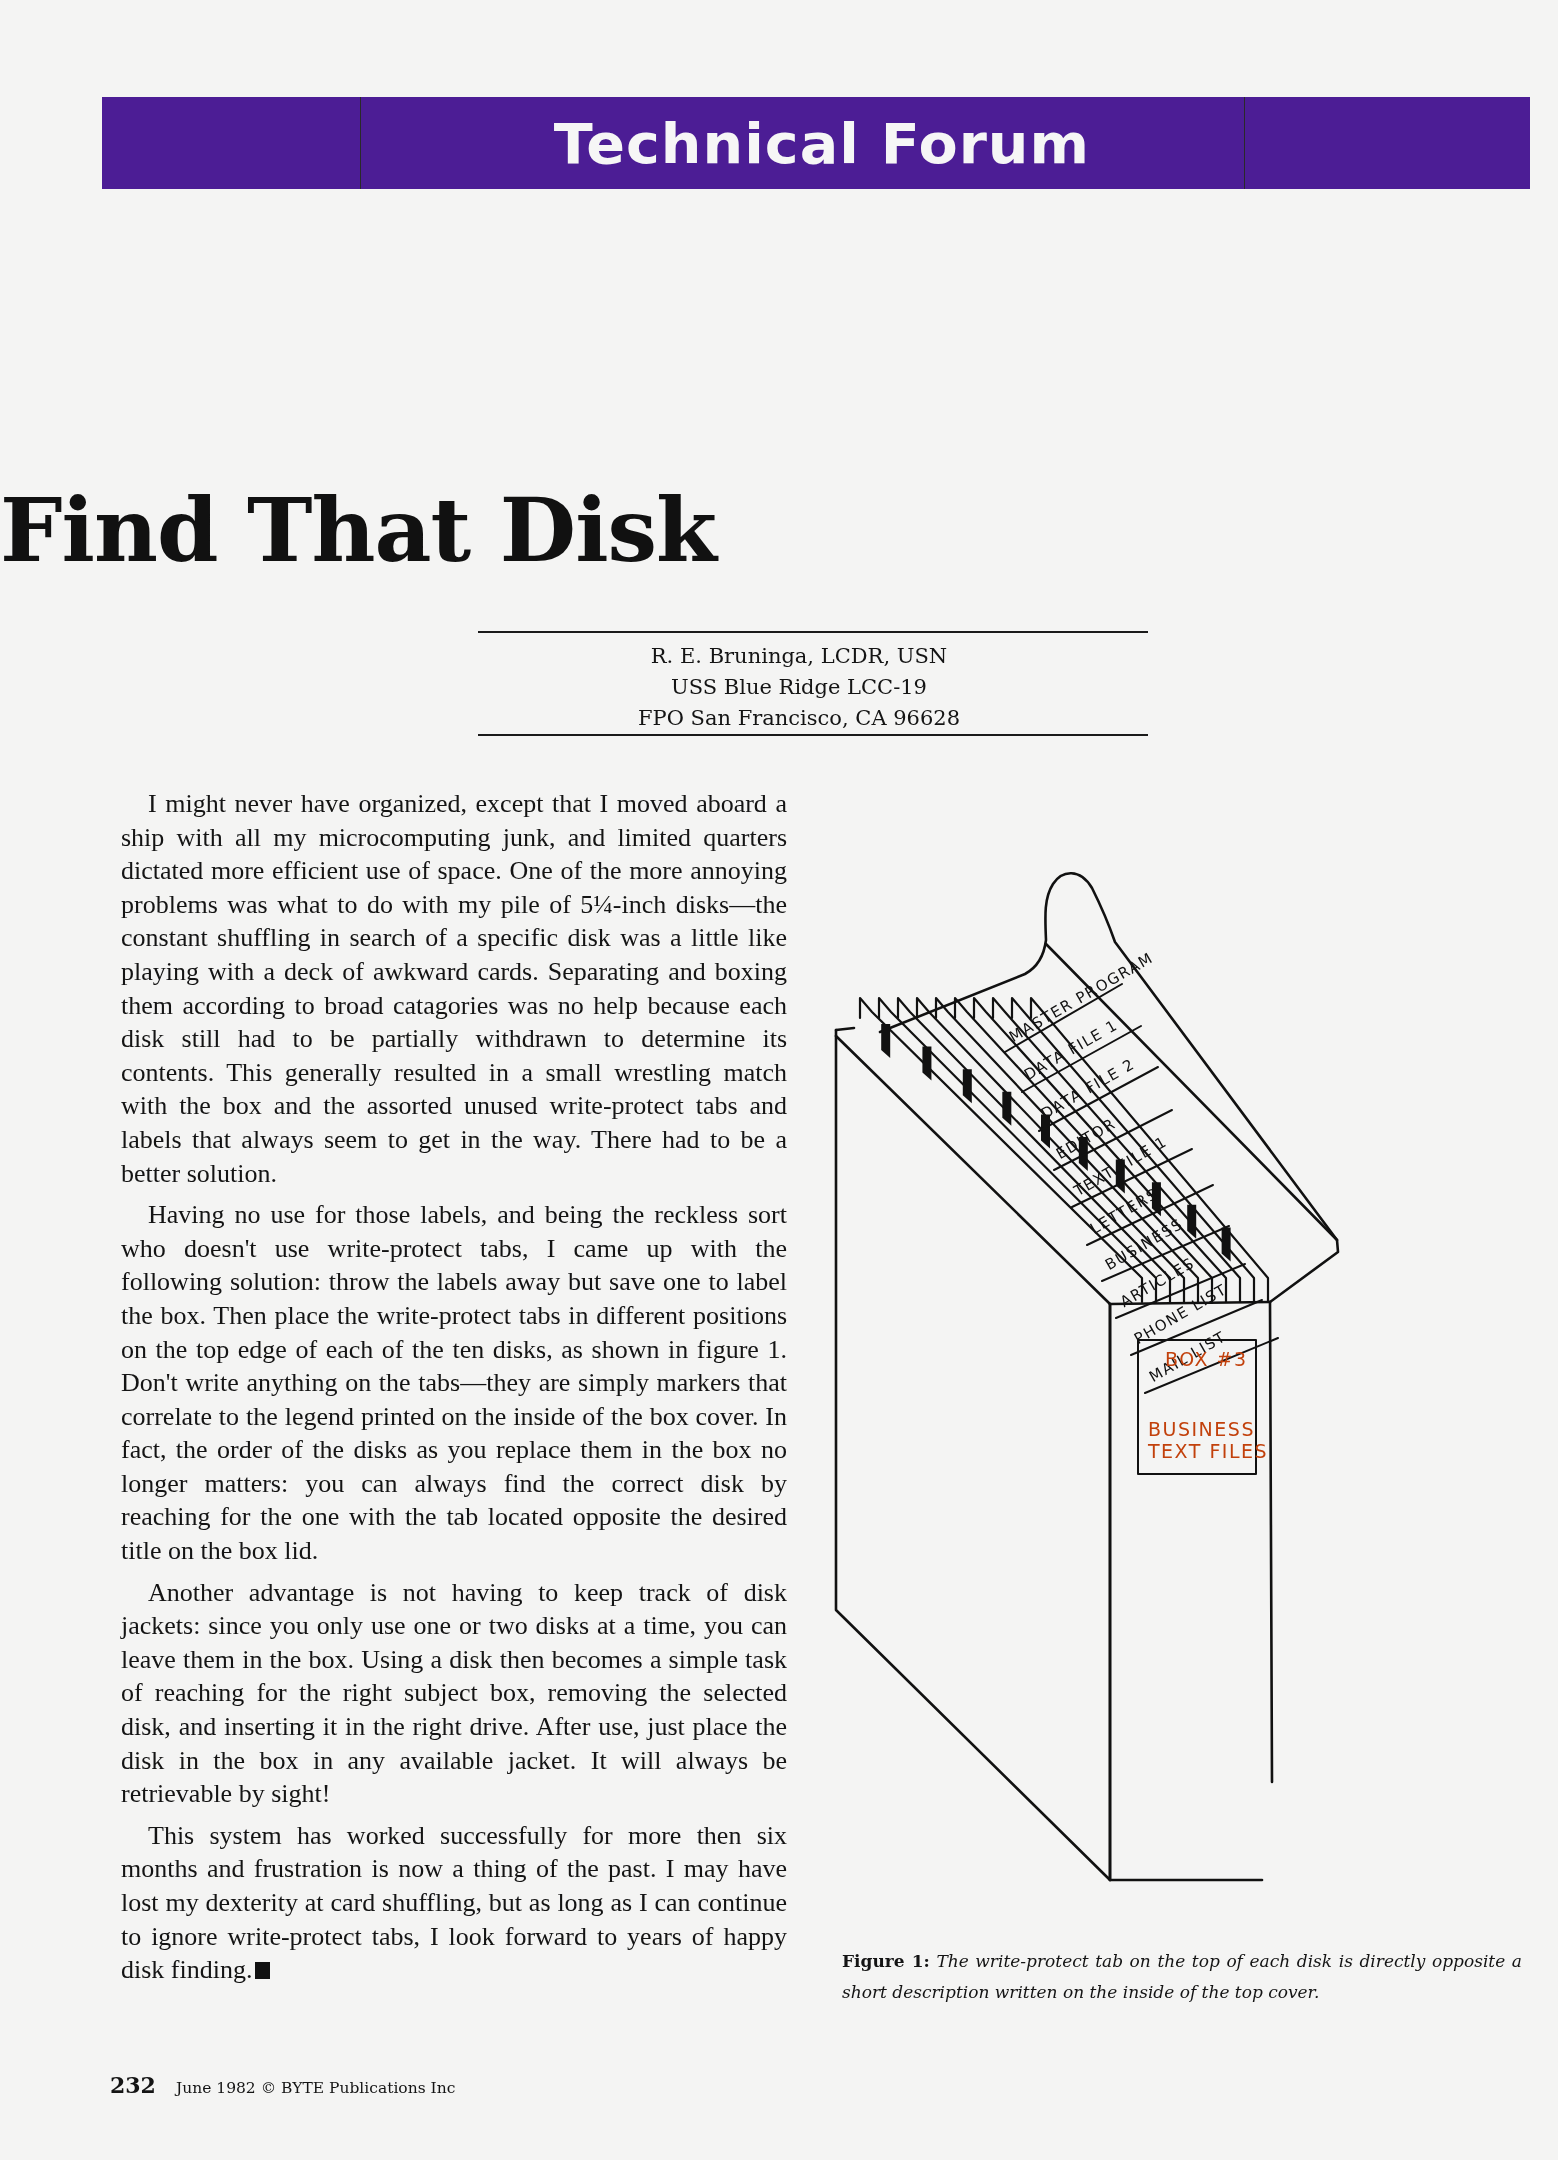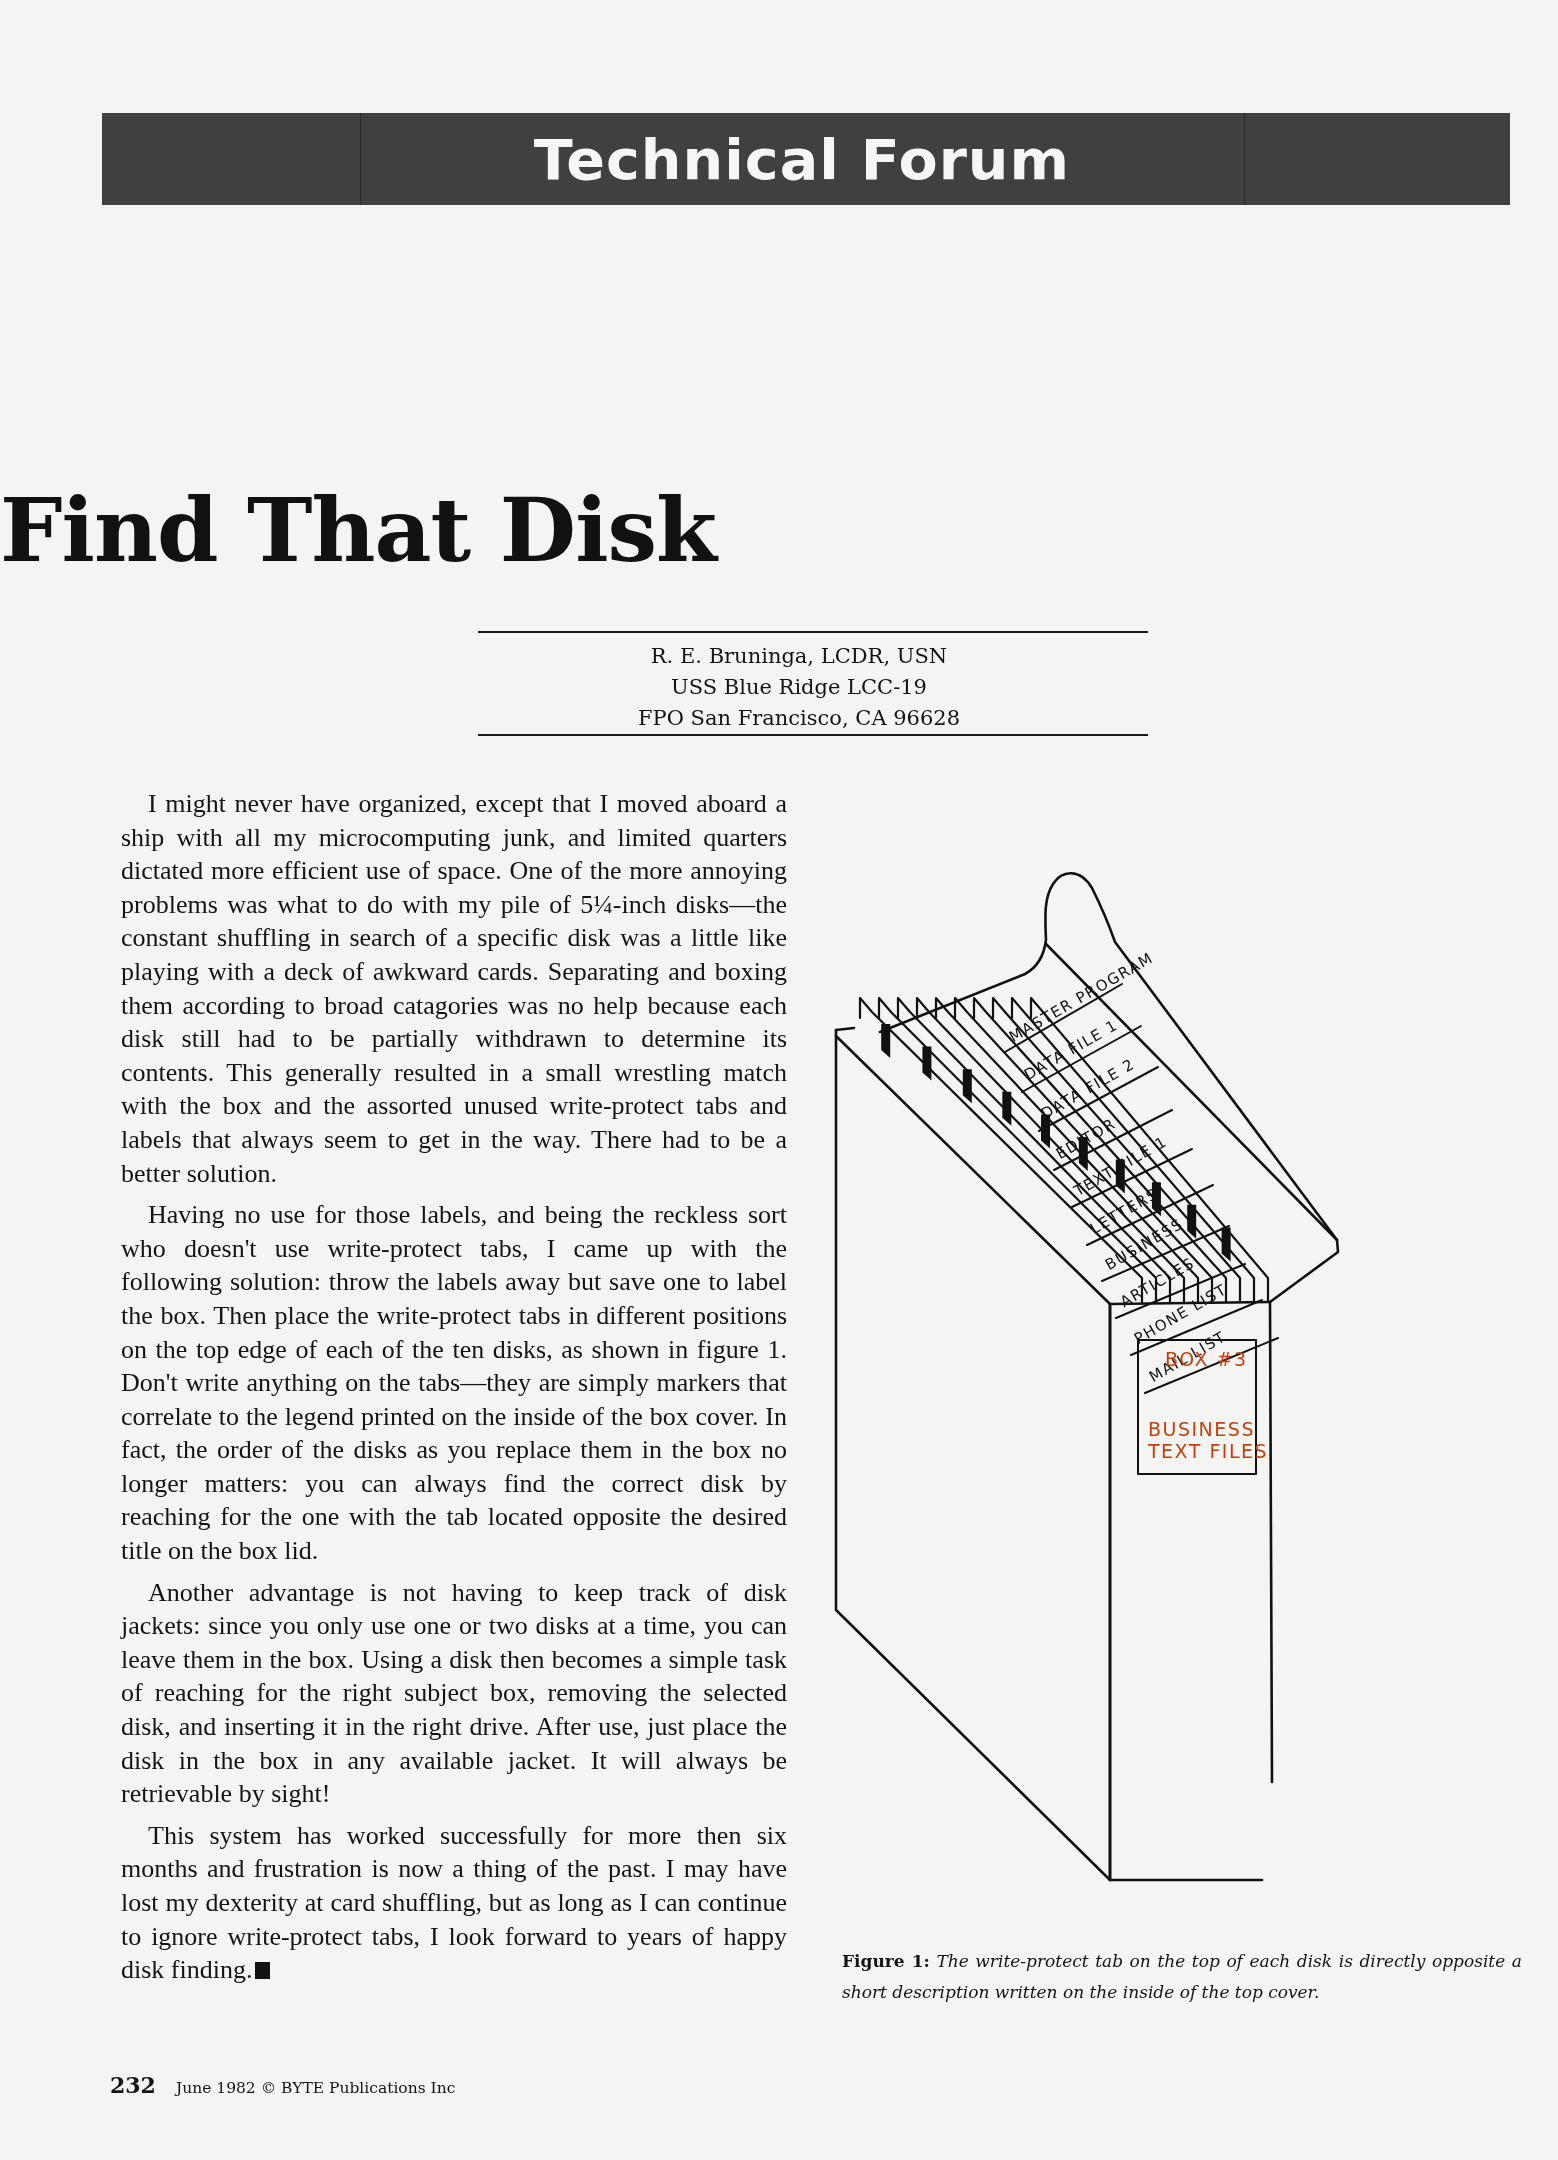--- a/index.html
+++ b/index.html
@@ -5,24 +5,24 @@
   html, body { margin: 0; padding: 0; }
   body {
     width: 1558px; height: 2160px;
     background: #f4f4f3;
     position: relative;
     overflow: hidden;
     color: #141414;
     font-family: "Liberation Serif", "DejaVu Serif", serif;
   }
   .header-bar {
-    position: absolute; left: 102px; top: 113px;
+    position: absolute; left: 102px; top: 97px;
     width: 1408px; height: 92px;
-    background: #404040;
-    display: flex; align-items: center; justify-content: center;
+    background: #4c1d95;
+    display: flex; align-items: center; justify-content: center; padding-left: 20px;
   }
   .header-bar .divider {
     position: absolute; top: 0; bottom: 0; width: 1px; background: #2a2a2a;
   }
   .header-title {
     color: #f6f6f6;
     font-family: "DejaVu Sans", "Liberation Sans", sans-serif;
     font-weight: bold;
     font-size: 56px;
     letter-spacing: 1px;

